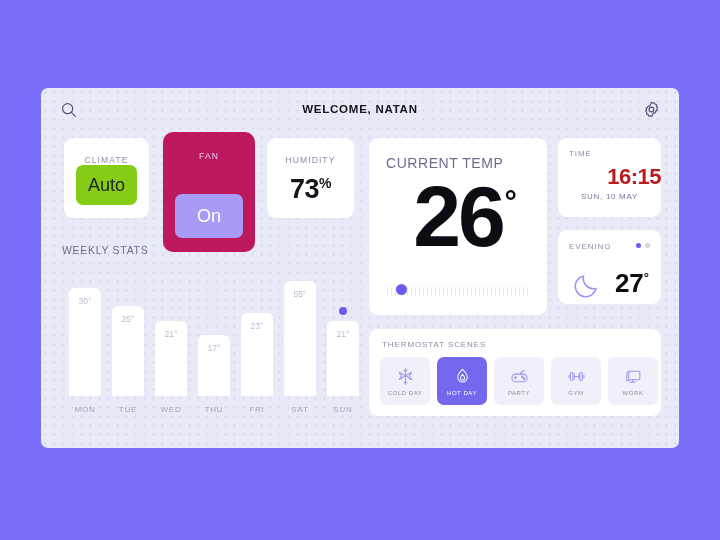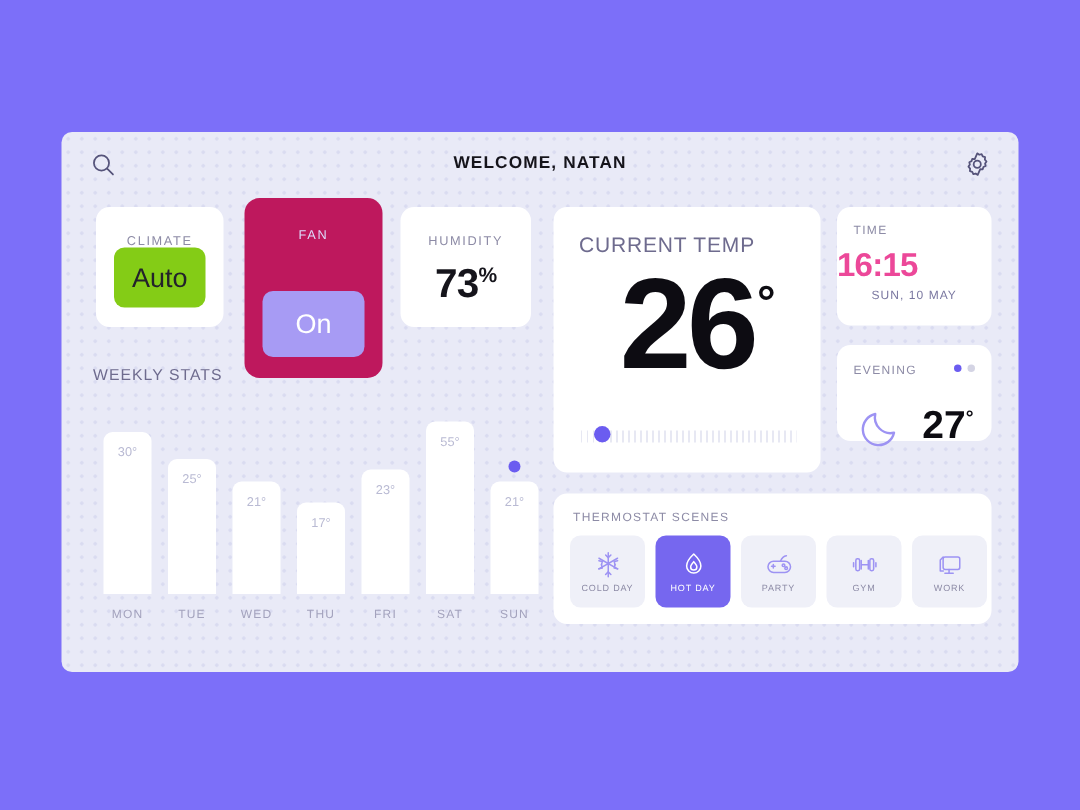--- a/index.html
+++ b/index.html
@@ -152,34 +152,34 @@
 
   
   #card-time { left: 517px; top: 50px; width: 103px; height: 79px; }
   .tc-label {
     position: absolute; left: 11px; top: 11px;
     font-size: 8px; letter-spacing: .9px;
     color: #8d8ba6;
   }
   .tc-time {
     position: absolute; left: 0; top: 26px; width: 100%;
-    text-align: left;
+    text-align: right;
     font-size: 22px; font-weight: bold;
-    color: #ec4899;
+    color: #b91c1c;
     letter-spacing: -.5px;
   }
   .tc-date {
     position: absolute; left: 0; top: 54px; width: 100%;
     text-align: center;
     font-size: 8px; letter-spacing: .7px;
     color: #7a77a0;
   }
 
   
-  #card-evening { left: 517px; top: 142px; width: 103px; height: 64px; }
+  #card-evening { left: 517px; top: 142px; width: 103px; height: 74px; }
   .ev-label {
     position: absolute; left: 11px; top: 12px;
     font-size: 8px; letter-spacing: .9px;
     color: #8d8ba6;
   }
   .ev-dots {
     position: absolute; right: 11px; top: 13px;
     display: flex; gap: 4px;
   }
   .ev-dots i {

